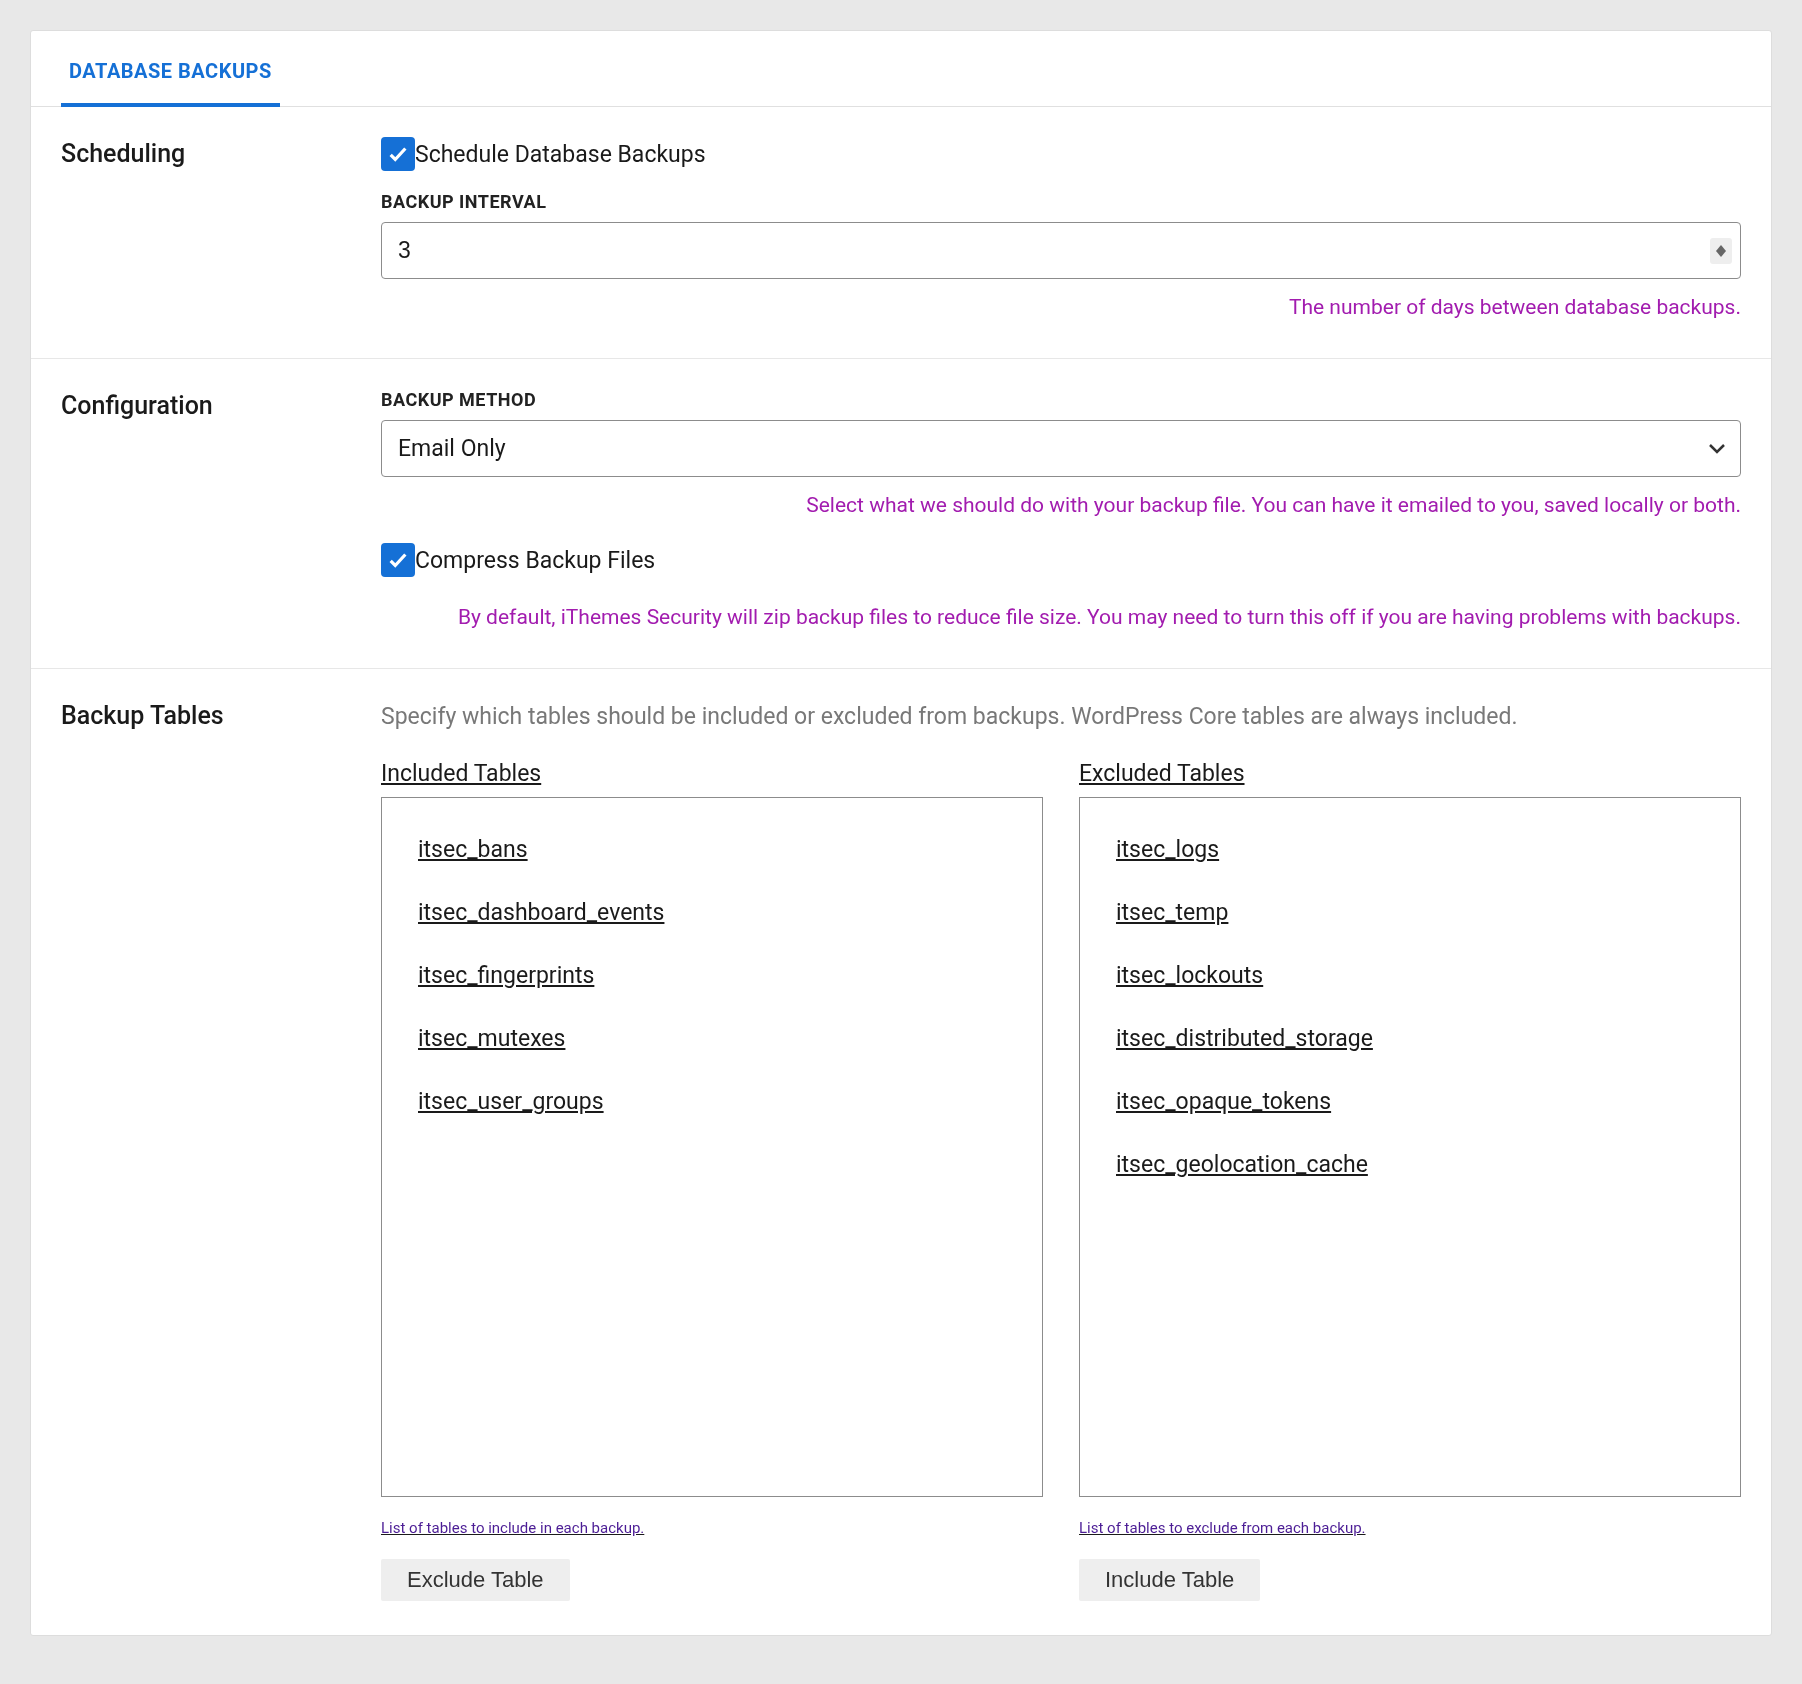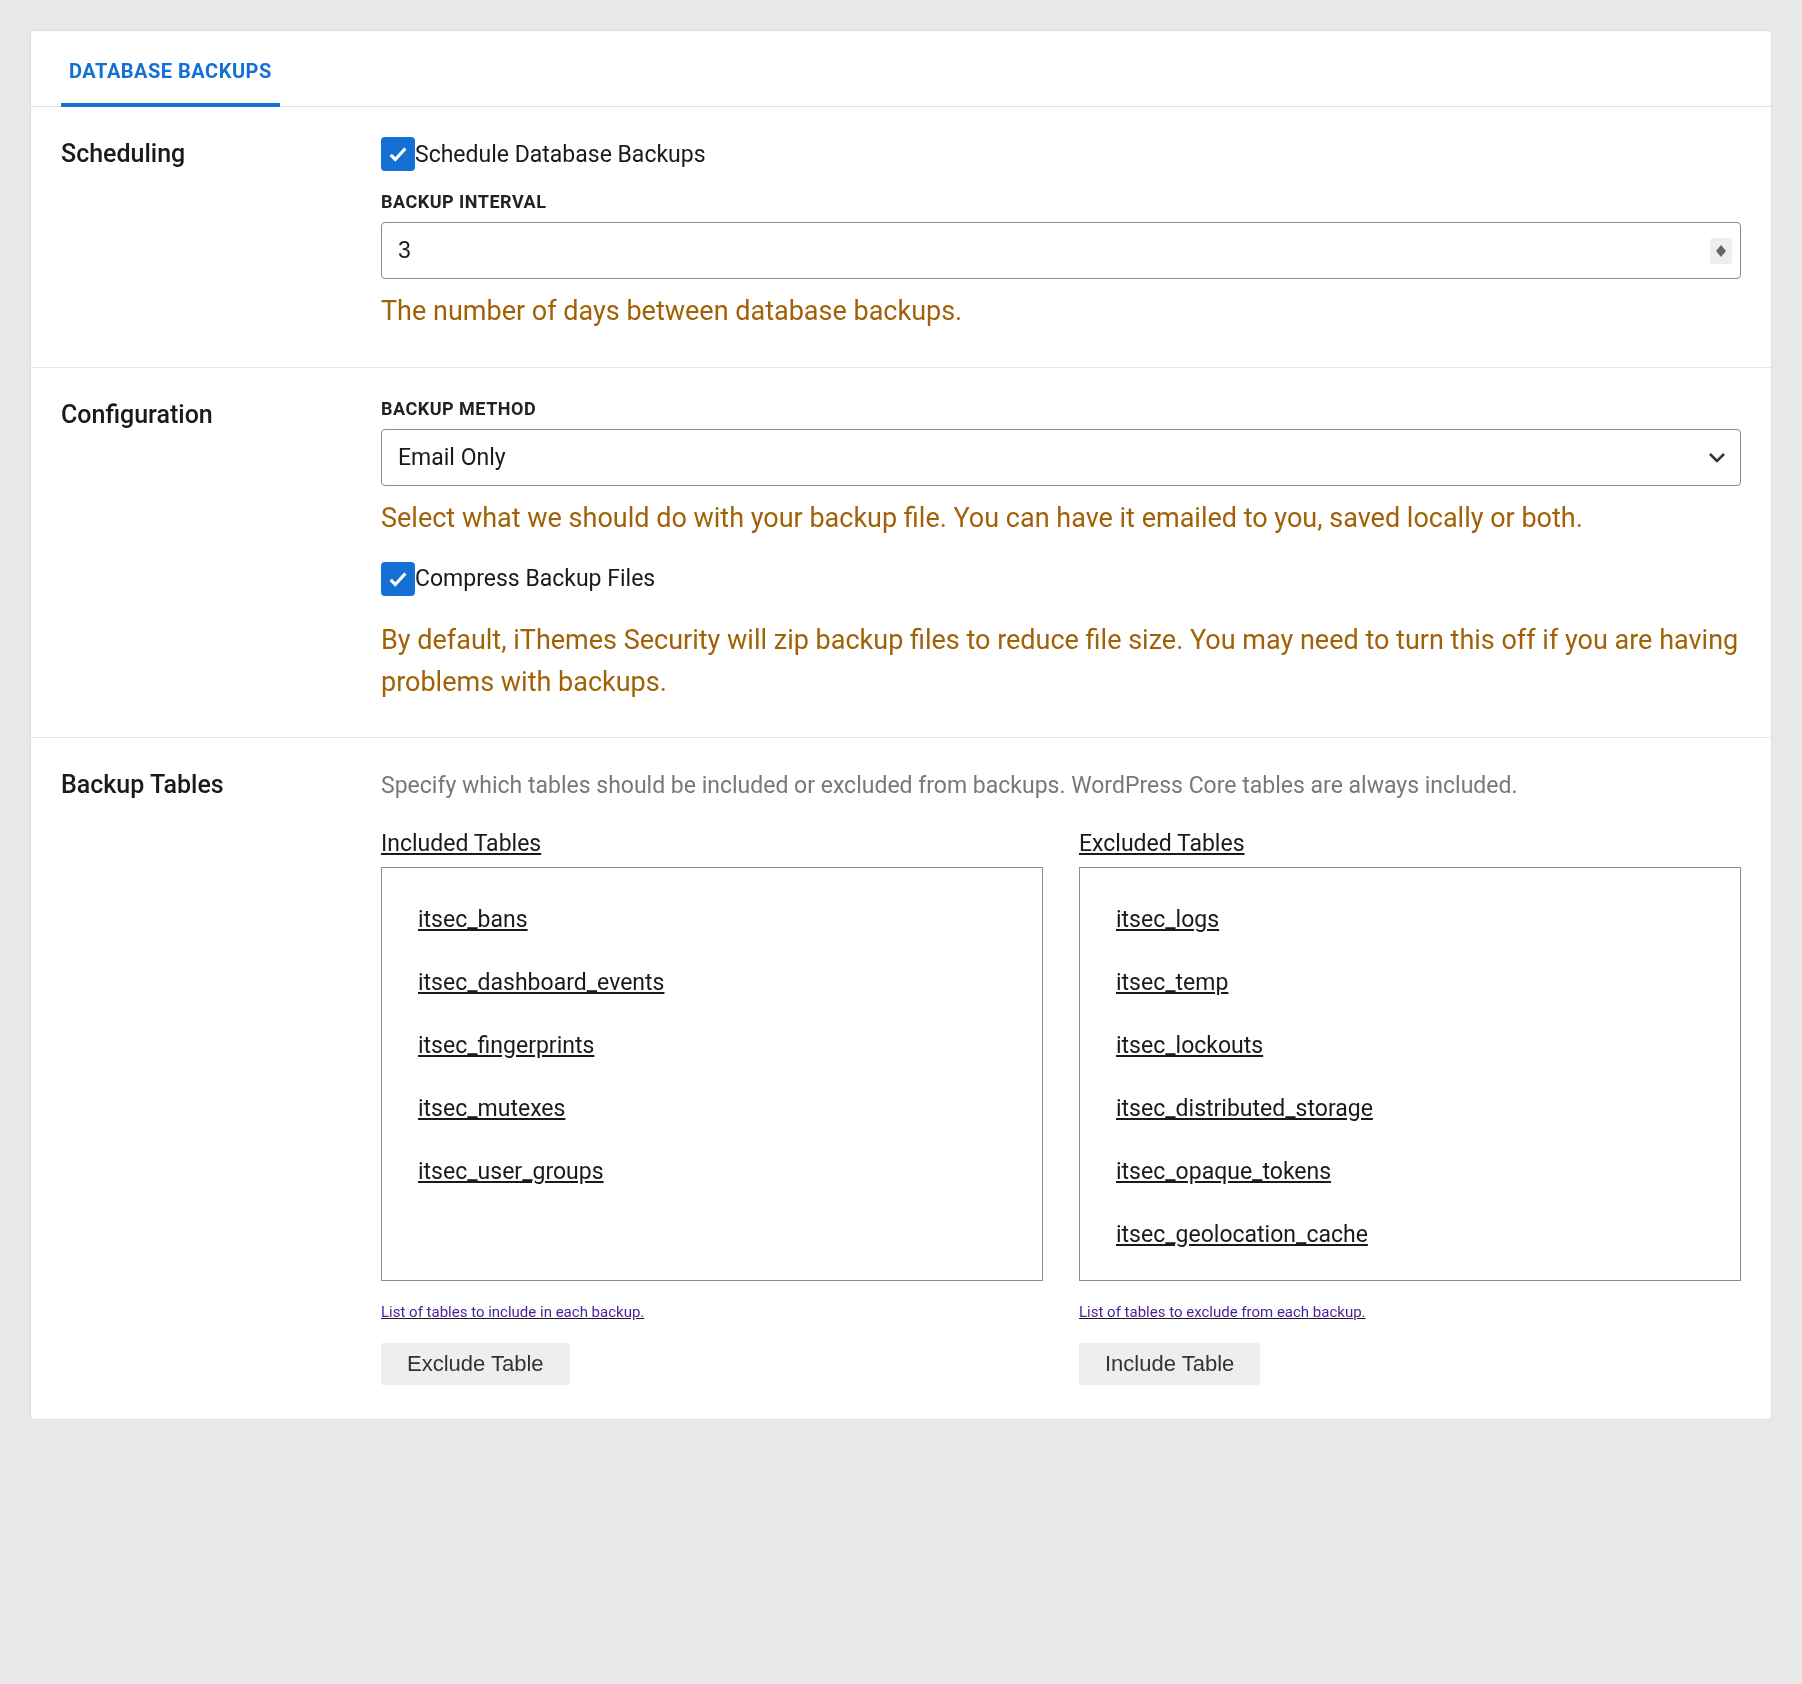--- a/index.html
+++ b/index.html
@@ -153,24 +153,25 @@
       pointer-events: none;
     }
     .select-chevron svg {
       width: 18px;
       height: 12px;
       fill: none;
       stroke: #333;
       stroke-width: 2.5;
     }
     .help-text {
-      font-size: 27px;
-      color: #a16207;
+      font-size: 21px;
+      color: #a21caf;
       margin-top: 12px;
       line-height: 1.55;
+      text-align: right;
     }
     .section-desc {
       font-size: 23px;
       color: #787878;
       line-height: 1.55;
       margin-bottom: 26px;
     }
     .tables-row {
       display: flex;
       gap: 36px;
@@ -179,21 +180,21 @@
       flex: 1;
       text-decoration: underline;
     }
     .tables-heading {
       font-size: 23px;
       color: #1a1a1a;
       margin-bottom: 10px;
     }
     .listbox {
       border: 1px solid #8c8c8c;
-      height: 414px;
+      height: 700px;
       overflow-y: scroll;
       padding: 20px 24px;
     }
     .listbox::-webkit-scrollbar {
       width: 20px;
     }
     .listbox::-webkit-scrollbar-track {
       background: #f2f2f2;
     }
     .listbox::-webkit-scrollbar-thumb {

